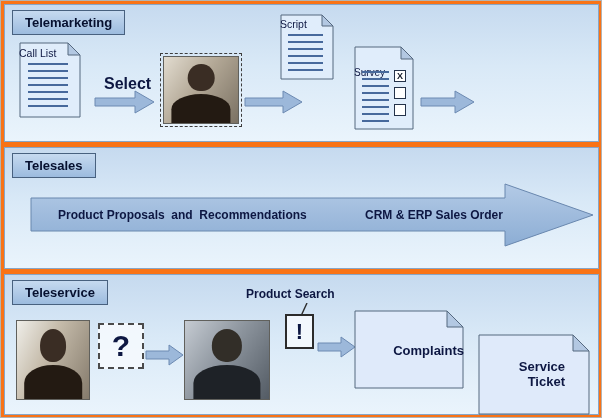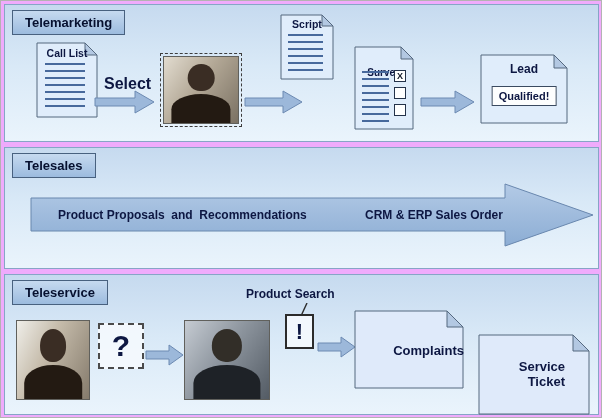--- a/index.html
+++ b/index.html
@@ -1,33 +1,33 @@
 <!DOCTYPE html>
 <html><head>
 <meta charset="utf-8">
 <style>
   *{margin:0;padding:0;box-sizing:border-box}
   body{font-family:"Liberation Sans",sans-serif;background:#ffffff}
-  .canvas{position:relative;width:602px;height:418px;background:#f0abfc;border:1px solid #b3b3b3;overflow:hidden}
+  .canvas{position:relative;width:602px;height:418px;background:#f97316;border:1px solid #b3b3b3;overflow:hidden}
 
   .panel{position:absolute;left:3px;width:595px;border:1px solid #87a5c6;
          background:linear-gradient(to bottom,#c6daef 0%,#d9e9f7 45%,#eaf4fc 100%)}
   #panel-telemarketing{top:3px;height:138px}
   #panel-telesales{top:146px;height:122px}
   #panel-teleservice{top:273px;height:141px}
 
   .panel-title{position:absolute;left:7px;top:5px;padding:4px 12px;white-space:nowrap;
          background:linear-gradient(#c6daf0,#9cbbde);border:1px solid #48617f;
          font-size:13px;font-weight:bold;color:#06102f}
 
   .lbl{position:absolute;font-weight:bold;color:#0d1742}
 
   .doc{position:absolute}
   .doc svg.shape{position:absolute;left:0;top:0;display:block}
-  .doc-title{position:absolute;left:0;width:100%;text-align:center;font-weight:bold;color:#0d1742}
+  .doc-title{position:absolute;left:0;width:100%;font-weight:normal;color:#0d1742}
   .lines{position:absolute;background:repeating-linear-gradient(to bottom,#47699c 0,#47699c 2px,transparent 2px,transparent 7px)}
   .chk{position:absolute;width:12px;height:12px;background:#fff;border:1px solid #24324a;
        font-size:9px;font-weight:bold;line-height:10px;text-align:center;color:#101828}
 
   .arrow{position:absolute}
 
   .dashed-box{position:absolute;border:1px dashed #3d3d3d;padding:2px;background:transparent}
   .photo{position:relative;width:100%;height:100%;overflow:hidden;border:1px solid #60605c}
   .photo-abs{position:absolute;overflow:hidden;border:1px solid #60605c}
   .photo-warm{background:linear-gradient(125deg,#e2dcd0 0%,#b3a896 45%,#7a7163 100%)}
@@ -49,21 +49,21 @@
   .pre{white-space:pre}
 </style>
 </head>
 <body>
 
 <div class="canvas">
 
   <section class="panel" id="panel-telemarketing">
     <div class="panel-title">Telemarketing</div>
 
-    <div class="doc" style="left:31px;top:37px;width:62px;height:96px">
+    <div class="doc" style="left:14px;top:37px;width:62px;height:96px">
       <svg class="shape" width="62" height="76" viewBox="0 0 62 76">
         <path d="M1,1 H49 L61,13 V75 H1 Z" fill="#e0edfb" stroke="#55687f"></path>
         <path d="M49,1 V13 H61 Z" fill="#b3c8e2" stroke="#55687f"></path>
       </svg>
       <div class="doc-title" style="top:5px;font-size:10.5px">Call List</div>
       <div class="lines" style="left:9px;right:13px;top:21px;height:44px"></div>
     </div>
 
     <div class="lbl" style="left:99px;top:70px;font-size:16px">Select</div>
     <svg class="arrow" style="left:89px;top:84px" width="62" height="26" viewBox="0 0 62 26">
@@ -99,28 +99,20 @@
       <div class="lines" style="left:8px;width:27px;top:25px;height:51px"></div>
       <div class="chk" style="right:8px;top:24px">X</div>
       <div class="chk" style="right:8px;top:41px"></div>
       <div class="chk" style="right:8px;top:58px"></div>
     </div>
 
     <svg class="arrow" style="left:415px;top:84px" width="56" height="26" viewBox="0 0 56 26">
       <polygon points="1,9 35,9 35,2 54,13 35,24 35,17 1,17" fill="#9cb8da" stroke="#6c8ab2"></polygon>
     </svg>
 
-    <div class="doc" style="left:475px;top:49px;width:88px;height:70px">
-      <svg class="shape" width="88" height="70" viewBox="0 0 88 70">
-        <path d="M1,1 H74 L87,14 V69 H1 Z" fill="#e0edfb" stroke="#55687f"></path>
-        <path d="M74,1 V14 H87 Z" fill="#b3c8e2" stroke="#55687f"></path>
-      </svg>
-      <div class="doc-title" style="top:8px;font-size:12px">Lead</div>
-      <div class="lbl" style="left:50%;top:32px;transform:translateX(-50%);font-size:11px;background:#fdfefe;border:1px solid #3a4a60;padding:3px 6px;white-space:nowrap">Qualified!</div>
-    </div>
   </section>
 
   <section class="panel" id="panel-telesales">
     <div class="panel-title">Telesales</div>
 
     <svg class="arrow" style="left:25px;top:34px" width="565" height="66" viewBox="0 0 565 66">
       <defs>
         <linearGradient id="bigArrowGrad" x1="0" y1="0" x2="0" y2="1">
           <stop offset="0" stop-color="#b3cae6"></stop>
           <stop offset="1" stop-color="#8cadd4"></stop>

